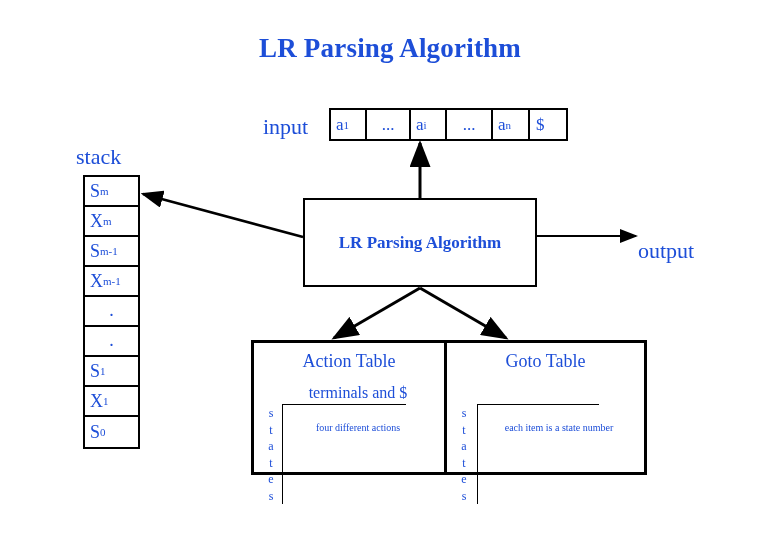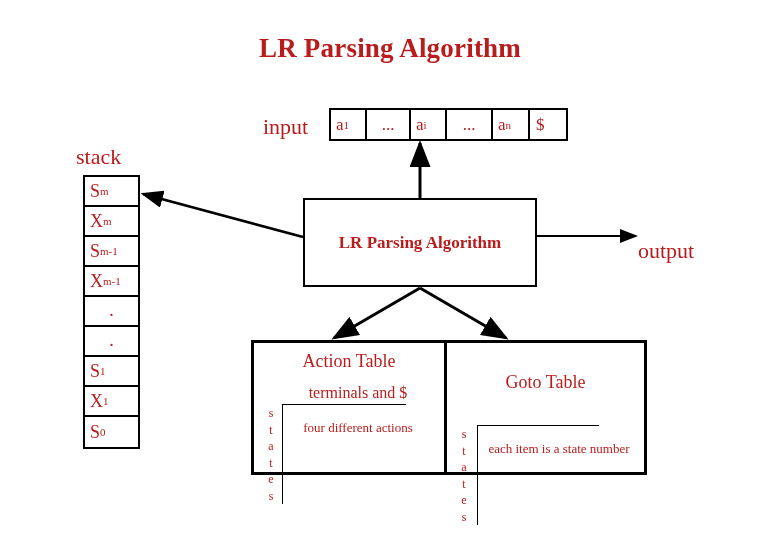--- a/index.html
+++ b/index.html
@@ -7,21 +7,21 @@
     padding: 0;
     background: #ffffff;
   }
   #page {
     position: relative;
     width: 780px;
     height: 540px;
     background: #ffffff;
     overflow: hidden;
     font-family: "Liberation Serif", "DejaVu Serif", serif;
-    color: #b91c1c;
+    color: #1d4ed8;
   }
 
   
   #title {
     position: absolute;
     left: 0;
     top: 33px;
     width: 780px;
     text-align: center;
     font-size: 27px;
@@ -125,21 +125,21 @@
     box-sizing: border-box;
     display: flex;
     font-family: Liberation Serif, serif;
   }
   .table-half {
     position: relative;
     height: 100%;
     box-sizing: border-box;
   }
   #action-half { width: 193px; border-right: 3px solid #000; }
-  #goto-half  { width: 197px; margin-top: 21px; }
+  #goto-half  { width: 197px; }
 
   .table-title {
     position: absolute;
     top: 8px;
     left: 0;
     width: 100%;
     text-align: center;
     font-size: 18px;
   }
   .table-colhead {
@@ -178,21 +178,21 @@
     height: 100px;
     background: #000;
   }
   #goto-half .inner-rule-v { left: 30px; }
 
   .cell-note {
     position: absolute;
     top: 76px;
     left: 34px;
     width: 140px;
-    font-size: 13px;
+    font-size: 10px;
     line-height: 18px;
     text-align: center;
   }
   #goto-half .cell-note { left: 36px; width: 152px; }
 
   
   #connectors {
     position: absolute;
     left: 0;
     top: 0;

